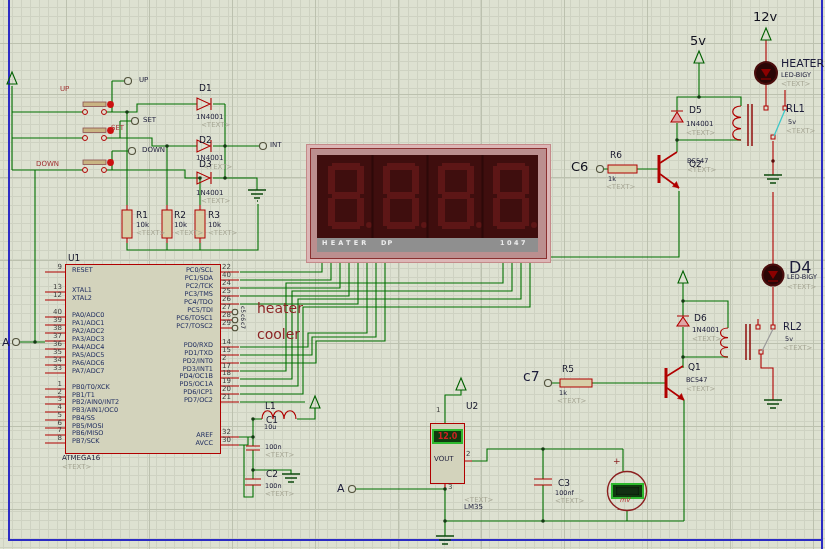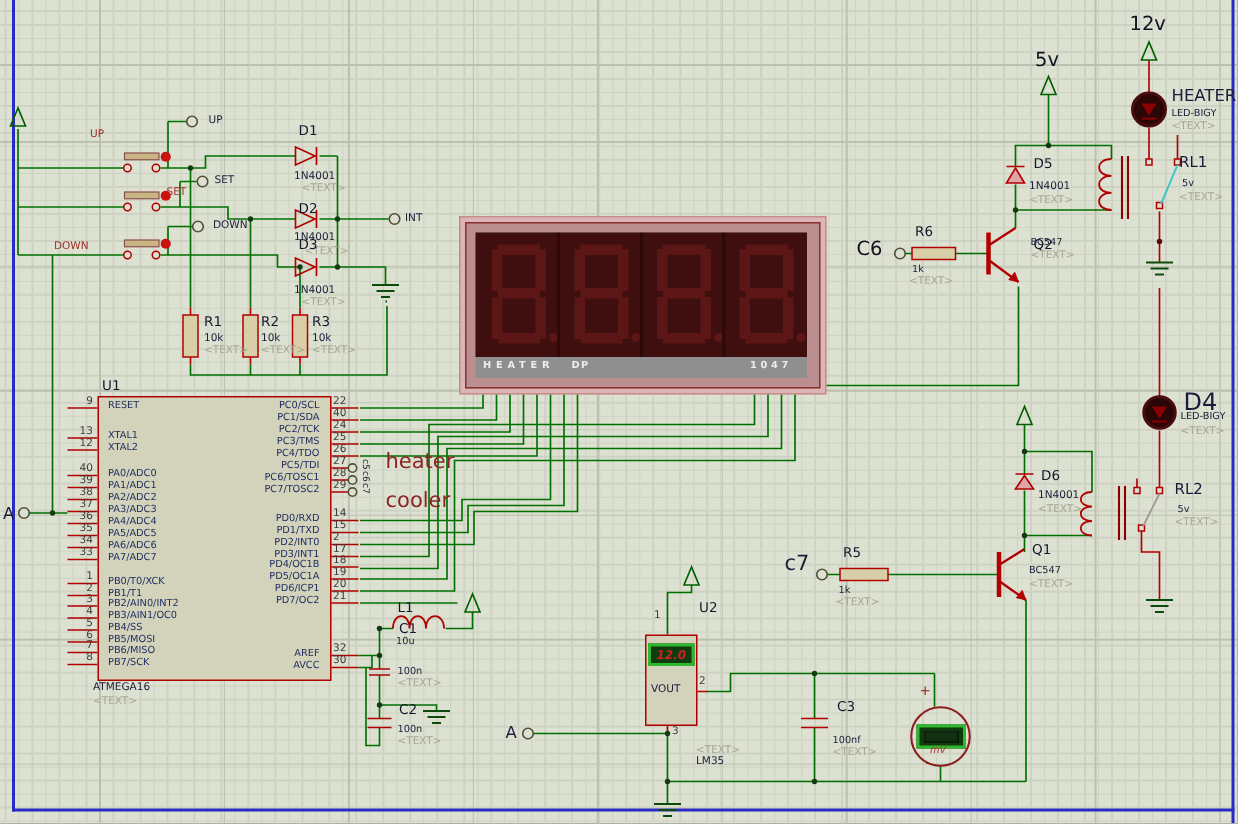--- a/index.html
+++ b/index.html
@@ -22,21 +22,21 @@
   .mid{font-size:14px;color:#8c2424;}
   .rot{transform:rotate(90deg);transform-origin:left top;font-size:6px;color:#15152b;}
   svg{position:absolute;left:0;top:0;}
   .box{position:absolute;border:1.3px solid #b00000;background:#d3d3bc;}
   .bluev{position:absolute;width:2px;background:#2b2bc4;}
   .blueh{position:absolute;height:2px;background:#2b2bc4;}
   .disp-outer{position:absolute;left:306px;top:144px;width:243px;height:117px;background:#dcb6b6;border:1px solid #c58a8a;}
   .disp-frame{position:absolute;left:310px;top:148px;width:235px;height:109px;background:#bb8f8f;border:1px solid #8b3030;}
   .disp-panel{position:absolute;left:317px;top:155px;width:221px;height:97px;background:#8f8f8f;}
   .disp-dark{position:absolute;left:0;top:0;width:221px;height:83px;background:#3f0e0e;}
-  .lcd{position:absolute;background:#0f3b0f;border:2px solid #2eb82e;font-style:italic;}
+  .lcd{position:absolute;background:#0f3b0f;border:2px solid #2eb82e;}
   .lcd-inner{position:absolute;inset:1px;color:#c22;font-size:8px;font-weight:bold;text-align:center;line-height:9px;}
   .lcd-smudge{position:absolute;left:3px;top:2px;right:3px;bottom:2px;background:#123012;box-shadow:inset 0 0 2px #000;}
   .prowL,.prowR{position:absolute;width:184px;height:0;}
   .prowL .num{position:absolute;left:2px;top:-9px;width:14px;text-align:right;}
   .prowL .pname{position:absolute;left:26px;top:-6px;font-size:6.5px;color:#1c2a5e;}
   .prowR .num{position:absolute;left:170px;top:-9px;}
   .prowR .pname{position:absolute;right:23px;top:-6px;font-size:6.5px;color:#1c2a5e;}
 </style>
 </head>
 <body>
@@ -509,21 +509,21 @@
   <span class="lbl gry" style="left:265px;top:491px">&lt;TEXT&gt;</span>
 
   <span class="lbl ref" style="left:466px;top:402px">U2</span>
   <span class="lbl num" style="left:436px;top:407px">1</span>
   <span class="lbl num" style="left:466px;top:451px">2</span>
   <span class="lbl num" style="left:448px;top:484px">3</span>
   <span class="lbl" style="left:434px;top:456px">VOUT</span>
   <span class="lbl" style="left:464px;top:504px">LM35</span>
   <span class="lbl gry" style="left:464px;top:497px">&lt;TEXT&gt;</span>
 
-  <span class="lbl ref" style="left:558px;top:468px">C3</span>
+  <span class="lbl ref" style="left:558px;top:479px">C3</span>
   <span class="lbl" style="left:555px;top:490px;font-size:6.5px">100nf</span>
   <span class="lbl gry" style="left:555px;top:498px">&lt;TEXT&gt;</span>
 
   <span class="lbl" style="left:2px;top:337px;font-size:11px">A</span>
   <span class="lbl" style="left:337px;top:483px;font-size:11px">A</span>
 
   <span class="lbl" style="left:613px;top:457px;color:#8b2020;font-size:9px">+</span>
   <span class="lbl" style="left:617px;top:505px;color:#8b2020;font-size:9px">-</span>
   <span class="lbl" style="left:620px;top:497px;color:#b03030;font-size:6.5px;font-style:italic">mV</span>
 

